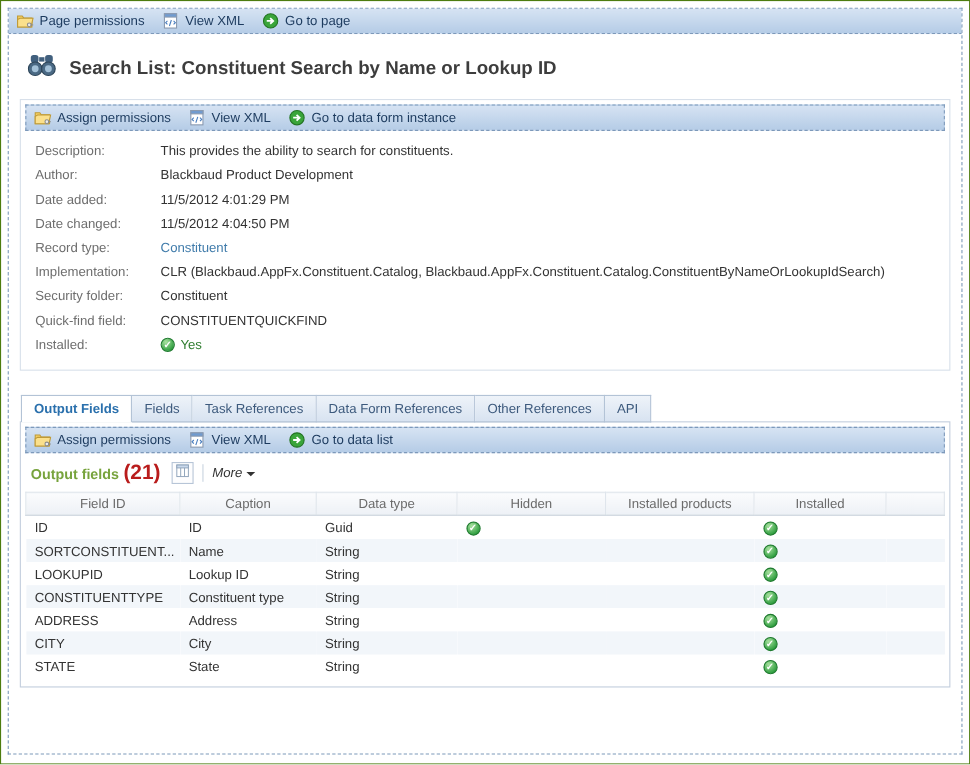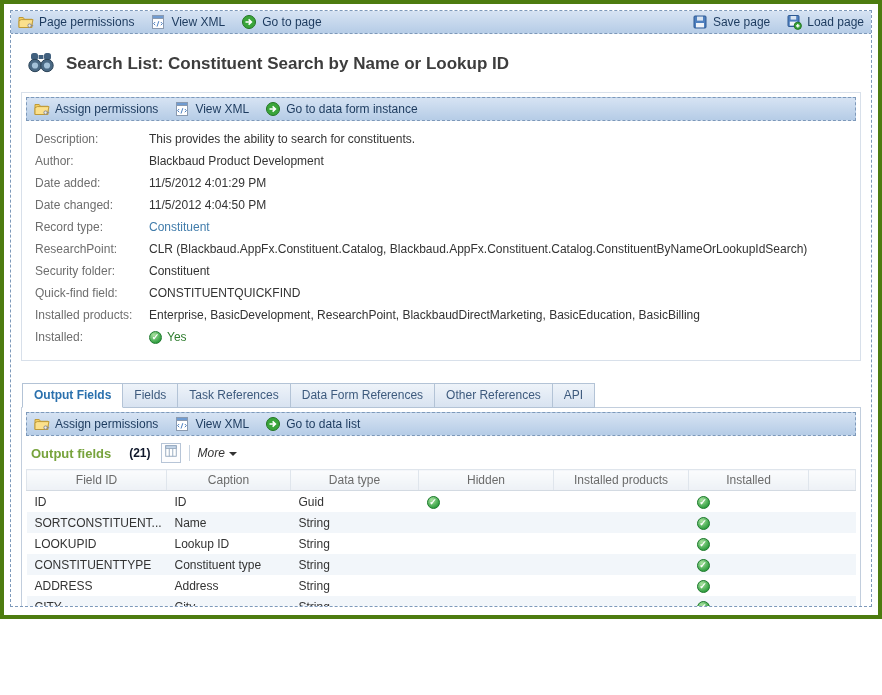--- a/index.html
+++ b/index.html
@@ -2,22 +2,22 @@
 <html><head>
 <meta charset="utf-8">
 <style>
   * { box-sizing: border-box; margin: 0; padding: 0; }
   body {
     font-family: "Liberation Sans", sans-serif;
     background: #ffffff;
     -webkit-font-smoothing: antialiased;
   }
   .screen {
-    width: 882px; height: 619px;
-    border: 4px solid #4d7c0f;
+    width: 882px; height: 695px;
+    border: 1px solid #4d7c0f;
     background: #fff;
     overflow: hidden;
   }
   .design-outline {
     margin: 6px;
     height: calc(100% - 14px);
     border: 1px dashed #7d99ba;
     overflow: hidden;
     background: #fff;
   }
@@ -75,21 +75,21 @@
   }
   .tab:first-child { border-left: 1px solid #b3c3d6; }
   .tab.active {
     background: #fff; color: #2a70ad; font-weight: bold;
     border-bottom: 1px solid #fff;
   }
   .tab-panel { border: 1px solid #c2cedd; background: #fff; padding: 4px 4px 8px; position: relative; z-index: 1; }
   
   .list-header { display: flex; align-items: center; padding: 7px 4px 6px 5px; }
   .lh-title { color: #77a33c; font-weight: bold; font-size: 13px; }
-  .lh-count { color: #0f172a; font-size: 12px; font-weight: bold; margin-left: 18px; }
+  .lh-count { color: #b91c1c; font-size: 19px; font-weight: bold; margin-left: 4px; }
   .icon-btn {
     width: 20px; height: 20px; margin-left: 10px;
     border: 1px solid #b7c5d7; background: #fdfdfe;
     display: flex; align-items: center; justify-content: center;
     cursor: pointer;
   }
   .lh-sep { width: 1px; height: 16px; background: #c9d4e0; margin: 0 8px; }
   .more-btn { display: flex; align-items: center; gap: 4px; font-size: 12px; color: #333; cursor: pointer; font-style: italic; }
   .caret { width: 0; height: 0; border-left: 4px solid transparent; border-right: 4px solid transparent; border-top: 4px solid #333; margin-top: 2px; }
   
@@ -140,44 +140,20 @@
           <span>View XML</span>
         </span>
         <span class="tool">
           <span>
             <svg width="16" height="16" viewBox="0 0 16 16">
                 <circle cx="8" cy="8" r="6.5" fill="#3aa53a" stroke="#237423"></circle>
                 <path d="M4.5 8h5.2M7.6 5.4L10.4 8l-2.8 2.6" stroke="#fff" stroke-width="1.6" fill="none"></path>
               </svg>
           </span>
           <span>Go to page</span>
-        </span>
-      </div>
-      <div class="group right">
-        <span class="tool">
-          <span>
-            <svg width="16" height="16" viewBox="0 0 16 16">
-                <rect x="2" y="2" width="12" height="12" rx="1" fill="#4e7fbe" stroke="#2f5a93"></rect>
-                <rect x="5" y="2.6" width="6" height="4" fill="#d9e5f2"></rect>
-                <rect x="4" y="9" width="8" height="4.4" fill="#eef3f9"></rect>
-              </svg>
-          </span>
-          <span>Save page</span>
-        </span>
-        <span class="tool">
-          <span>
-            <svg width="16" height="16" viewBox="0 0 16 16">
-                <rect x="2" y="1.5" width="11" height="11" rx="1" fill="#4e7fbe" stroke="#2f5a93"></rect>
-                <rect x="4.6" y="2" width="5.6" height="3.6" fill="#d9e5f2"></rect>
-                <rect x="3.8" y="7.6" width="7.4" height="4" fill="#eef3f9"></rect>
-                <circle cx="11.8" cy="11.8" r="3.6" fill="#3aa53a" stroke="#237423"></circle>
-                <path d="M11.8 10v3.6M10 11.8h3.6" stroke="#fff" stroke-width="1.3"></path>
-              </svg>
-          </span>
-          <span>Load page</span>
         </span>
       </div>
     </div>
 
     <div class="content">
 
       <div class="page-header">
         <span>
           <svg width="26" height="24" viewBox="0 0 26 24">
               <rect x="3" y="3" width="7" height="7" rx="2.5" fill="#41607e"></rect>
@@ -241,34 +217,30 @@
           </div>
           <div class="prop-row">
             <span class="prop-label">Date changed:</span>
             <span class="prop-value">11/5/2012 4:04:50 PM</span>
           </div>
           <div class="prop-row">
             <span class="prop-label">Record type:</span>
             <span class="prop-value link">Constituent</span>
           </div>
           <div class="prop-row">
-            <span class="prop-label">ResearchPoint:</span>
+            <span class="prop-label">Implementation:</span>
             <span class="prop-value">CLR (Blackbaud.AppFx.Constituent.Catalog, Blackbaud.AppFx.Constituent.Catalog.ConstituentByNameOrLookupIdSearch)</span>
           </div>
           <div class="prop-row">
             <span class="prop-label">Security folder:</span>
             <span class="prop-value">Constituent</span>
           </div>
           <div class="prop-row">
             <span class="prop-label">Quick-find field:</span>
             <span class="prop-value">CONSTITUENTQUICKFIND</span>
-          </div>
-          <div class="prop-row">
-            <span class="prop-label">Installed products:</span>
-            <span class="prop-value">Enterprise, BasicDevelopment, ResearchPoint, BlackbaudDirectMarketing, BasicEducation, BasicBilling</span>
           </div>
           <div class="prop-row">
             <span class="prop-label">Installed:</span>
             <span class="prop-value installed-val">
                 <span class="chk">✓</span>
                 <span>Yes</span>
               </span>
           </div>
         </div>
       </div>

